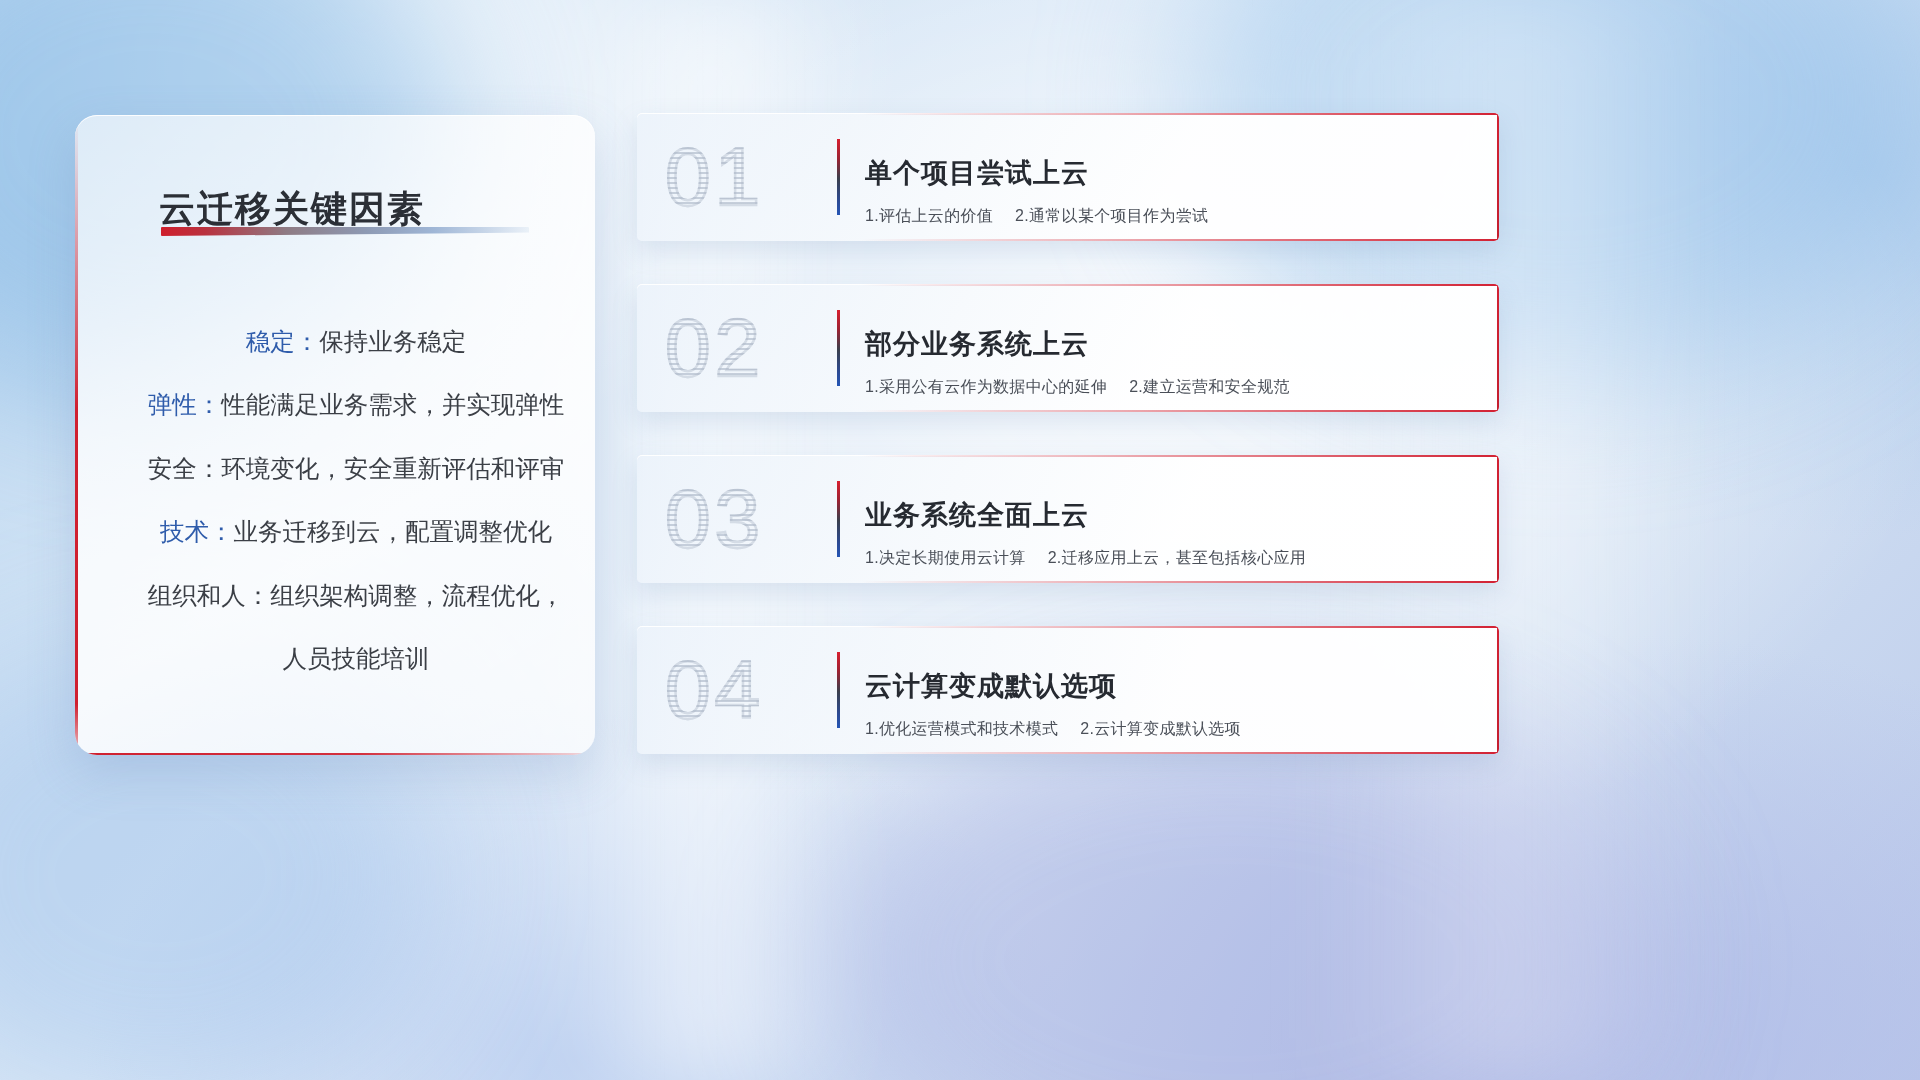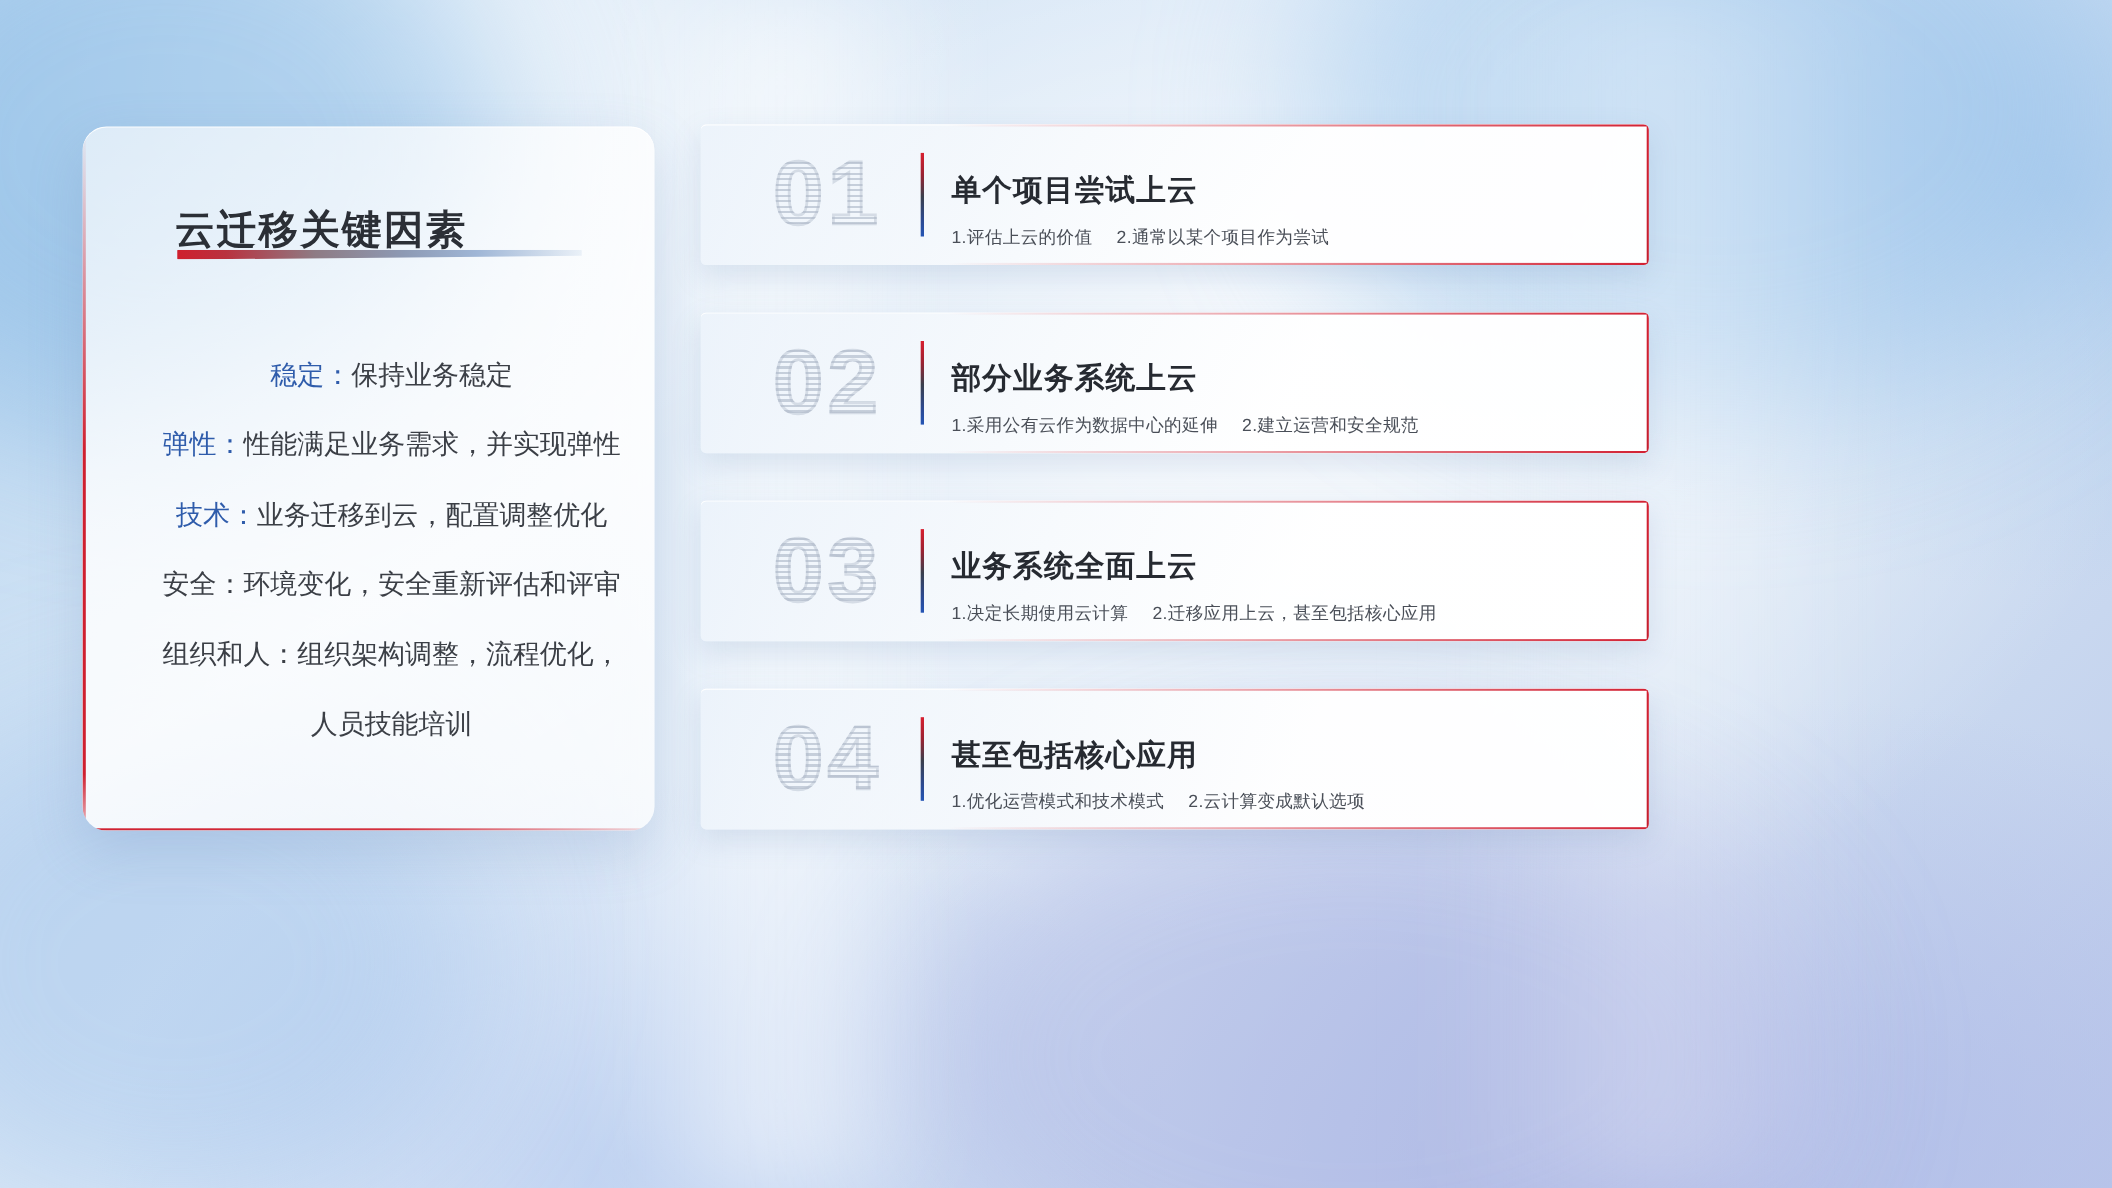--- a/index.html
+++ b/index.html
@@ -79,22 +79,22 @@
   .card::after{
     content:"";position:absolute;bottom:0;left:26%;right:0;height:2px;
     background:linear-gradient(90deg,rgba(207,32,48,0) 0%,rgba(207,32,48,.35) 38%,#d22133 100%);
   }
   .card-edge{
     position:absolute;right:0;top:0;bottom:0;width:2px;
     background:linear-gradient(180deg,#d22133,#c41e2f);
   }
   .card-num{
     position:absolute;left:28px;top:14px;width:175px;height:100px;
-    font-size:82px;font-weight:bold;letter-spacing:4px;line-height:100px;
-    text-align:center;color:transparent;
+    font-size:82px;font-weight:normal;letter-spacing:4px;line-height:100px;
+    text-align:left;color:transparent;
     -webkit-text-stroke:2.5px rgba(150,162,180,.42);
     background-image:repeating-linear-gradient(180deg,
         rgba(136,150,172,.55) 0px,rgba(136,150,172,.55) 2px,
         rgba(255,255,255,0) 2px,rgba(255,255,255,0) 5px);
     -webkit-background-clip:text;background-clip:text;
     opacity:.75;user-select:none;
   }
   .card-bar{
     position:absolute;left:200px;top:26px;width:2.5px;height:76px;
     background:linear-gradient(180deg,#d81f2f 0%,#9b2232 26%,#3a3f4c 52%,#2b4a94 82%,#2455b5 100%);
@@ -125,24 +125,24 @@
   <div class="title-rule"></div>
 
   <div class="panel-list">
     <p class="p-line">
       <span class="p-key">稳定：</span><span>保持业务稳定</span>
     </p>
     <p class="p-line">
       <span class="p-key">弹性：</span><span>性能满足业务需求，并实现弹性</span>
     </p>
     <p class="p-line">
+      <span class="p-key plain">安全：</span><span>环境变化，安全重新评估和评审</span>
+    </p>
+    <p class="p-line">
       <span class="p-key">技术：</span><span>业务迁移到云，配置调整优化</span>
-    </p>
-    <p class="p-line">
-      <span class="p-key plain">安全：</span><span>环境变化，安全重新评估和评审</span>
     </p>
     <p class="p-line">
       <span class="p-key plain">组织和人：</span><span>组织架构调整，流程优化，</span>
     </p>
     <p class="p-line">
       <span>人员技能培训</span>
     </p>
   </div>
 </section>
 
@@ -182,20 +182,20 @@
         <span>1.决定长期使用云计算</span><span class="gap"></span><span>2.迁移应用上云，甚至包括核心应用</span>
       </p>
     </div>
   </article>
 
   <article class="card">
     <span class="card-edge"></span>
     <div class="card-num">04</div>
     <span class="card-bar"></span>
     <div class="card-body">
-      <h2 class="card-title">甚至包括核心应用</h2>
+      <h2 class="card-title">云计算变成默认选项</h2>
       <p class="card-desc">
         <span>1.优化运营模式和技术模式</span><span class="gap"></span><span>2.云计算变成默认选项</span>
       </p>
     </div>
   </article>
 
 </section>
 
 </body></html>

